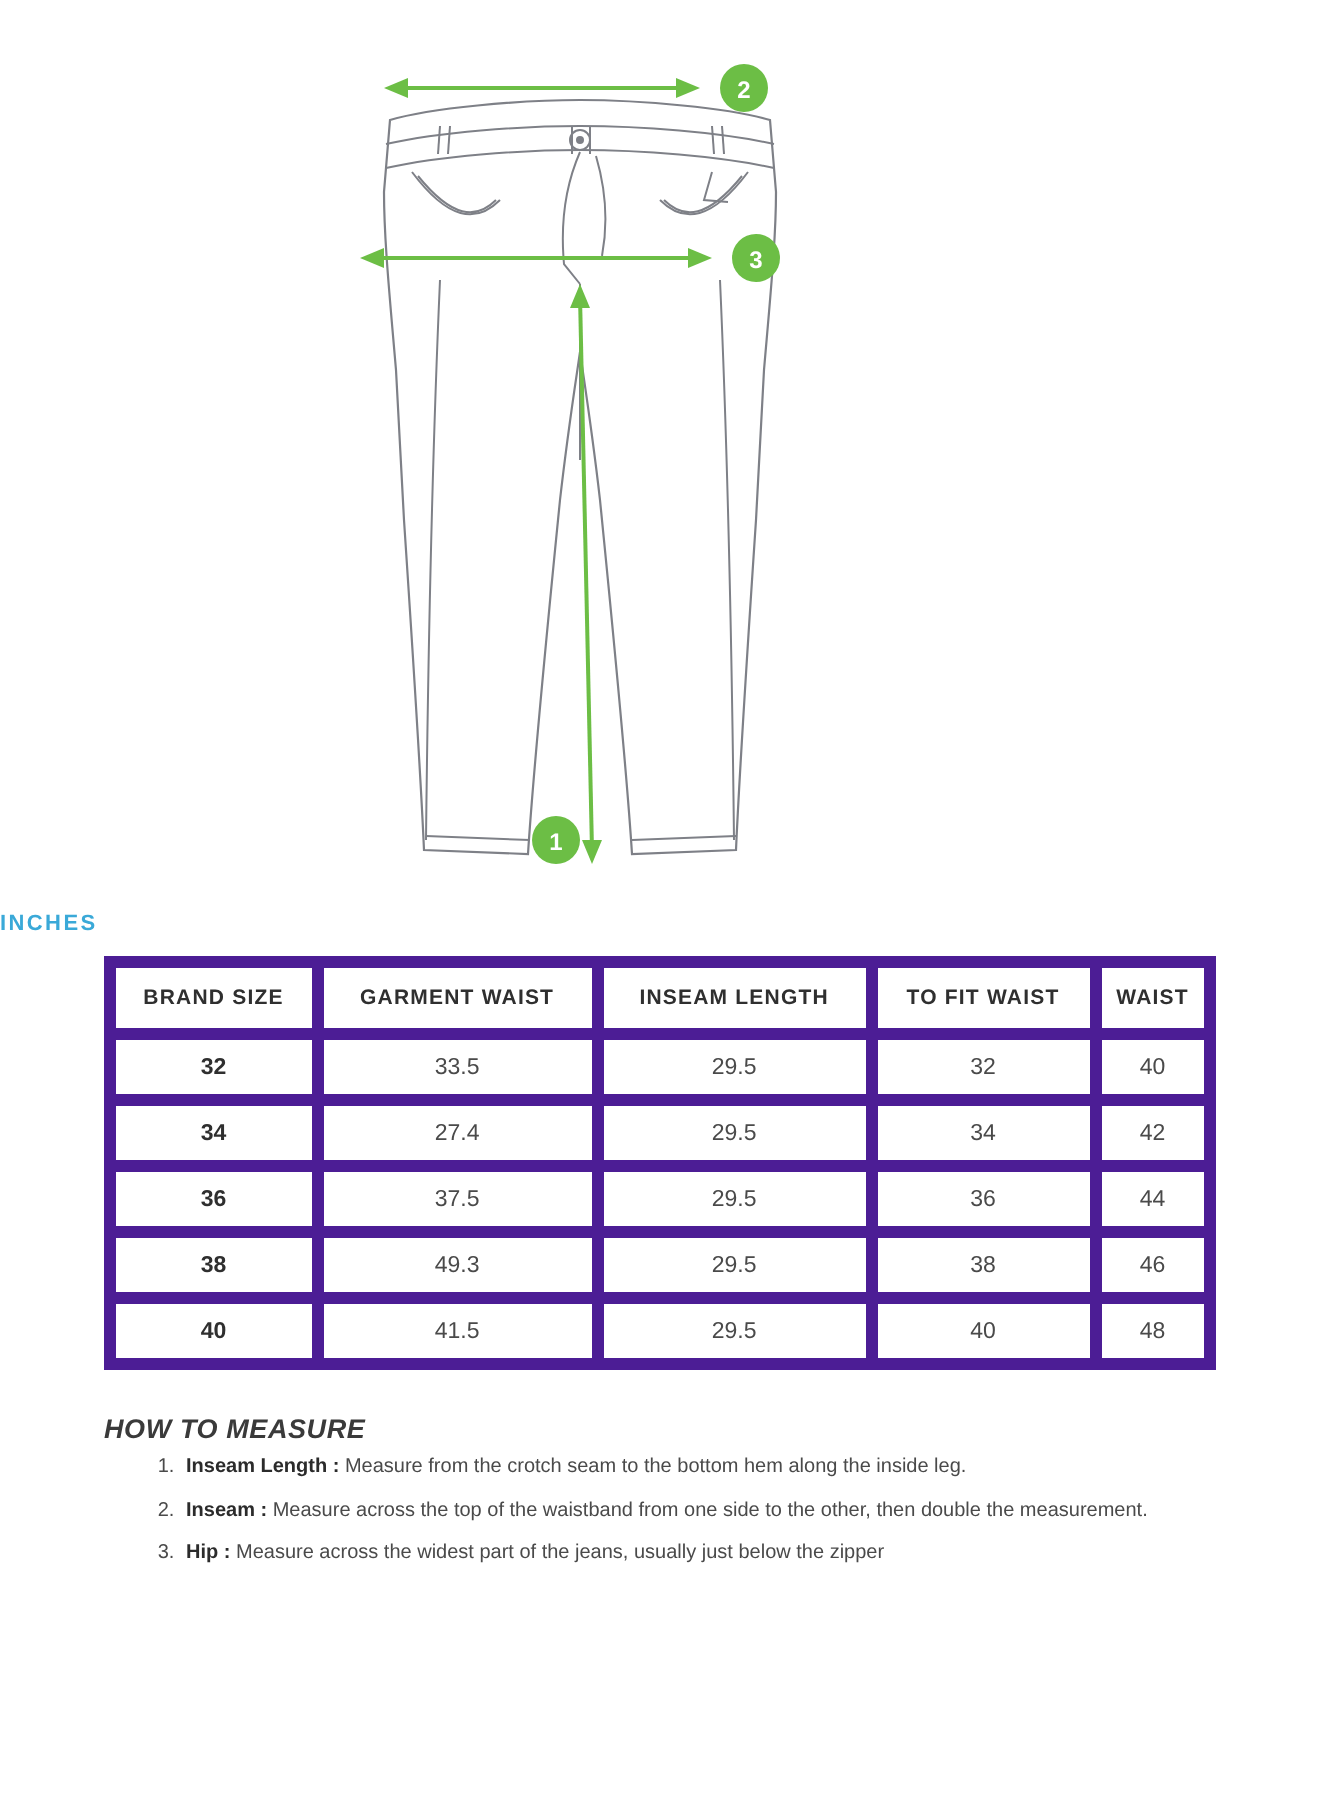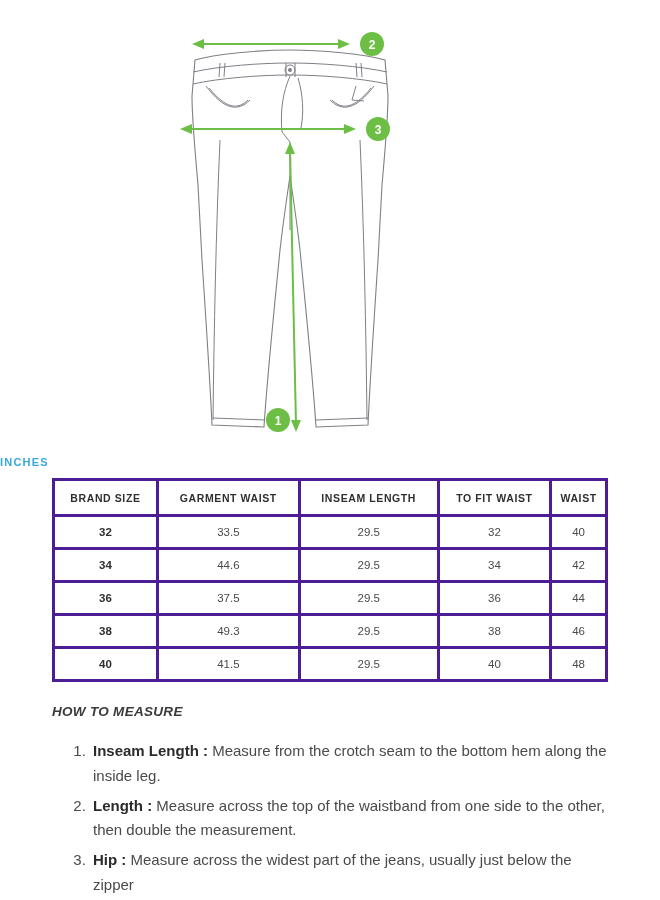--- a/index.html
+++ b/index.html
@@ -48,21 +48,21 @@
   .table-wrap {
     padding: 0 52px;
   }
   table.size-table {
     width: 100%;
     border-collapse: collapse;
     font-size: 11.5px;
   }
   table.size-table th,
   table.size-table td {
-    border: 3px solid #4c1d95;
+    border: 6px solid #4c1d95;
     text-align: center;
     padding: 0;
     height: 33px;
     color: #4a4a4a;
     font-weight: 400;
   }
   table.size-table th {
     font-size: 10.5px;
     font-weight: 700;
     letter-spacing: 0.6px;
@@ -77,26 +77,26 @@
   
   .howto {
     padding: 22px 52px 0 52px;
   }
   .howto-title {
     font-style: italic;
     font-size: 13.5px;
     font-weight: 700;
     color: #3a3a3a;
     letter-spacing: 0.3px;
-    margin-bottom: 20px;
+    margin-bottom: 4px;
   }
   ol.howto-list {
     margin: 0;
     padding-left: 38px;
-    font-size: 15px;
+    font-size: 10px;
     line-height: 1.65;
     color: #4a4a4a;
   }
   ol.howto-list li {
     margin-bottom: 5px;
     padding-left: 3px;
   }
   ol.howto-list li b {
     color: #2b2b2b;
     font-weight: 700;
@@ -213,21 +213,21 @@
       <tbody>
         <tr>
           <td class="brand">32</td>
           <td>33.5</td>
           <td>29.5</td>
           <td>32</td>
           <td>40</td>
         </tr>
         <tr>
           <td class="brand">34</td>
-          <td>44.6</td>
+          <td>27.4</td>
           <td>29.5</td>
           <td>34</td>
           <td>42</td>
         </tr>
         <tr>
           <td class="brand">36</td>
           <td>37.5</td>
           <td>29.5</td>
           <td>36</td>
           <td>44</td>
@@ -250,21 +250,21 @@
     </table>
   </div>
 
   <div class="howto">
     <div class="howto-title">HOW TO MEASURE</div>
     <ol class="howto-list">
       <li>
         <b>Inseam Length :</b><span> Measure from the crotch seam to the bottom hem along the inside leg.</span>
       </li>
       <li>
-        <b>Length :</b><span> Measure across the top of the waistband from one side to the other, then double the measurement.</span>
+        <b>Inseam :</b><span> Measure across the top of the waistband from one side to the other, then double the measurement.</span>
       </li>
       <li>
         <b>Hip :</b><span> Measure across the widest part of the jeans, usually just below the zipper</span>
       </li>
     </ol>
   </div>
 
 </div>
 
 </body></html>

